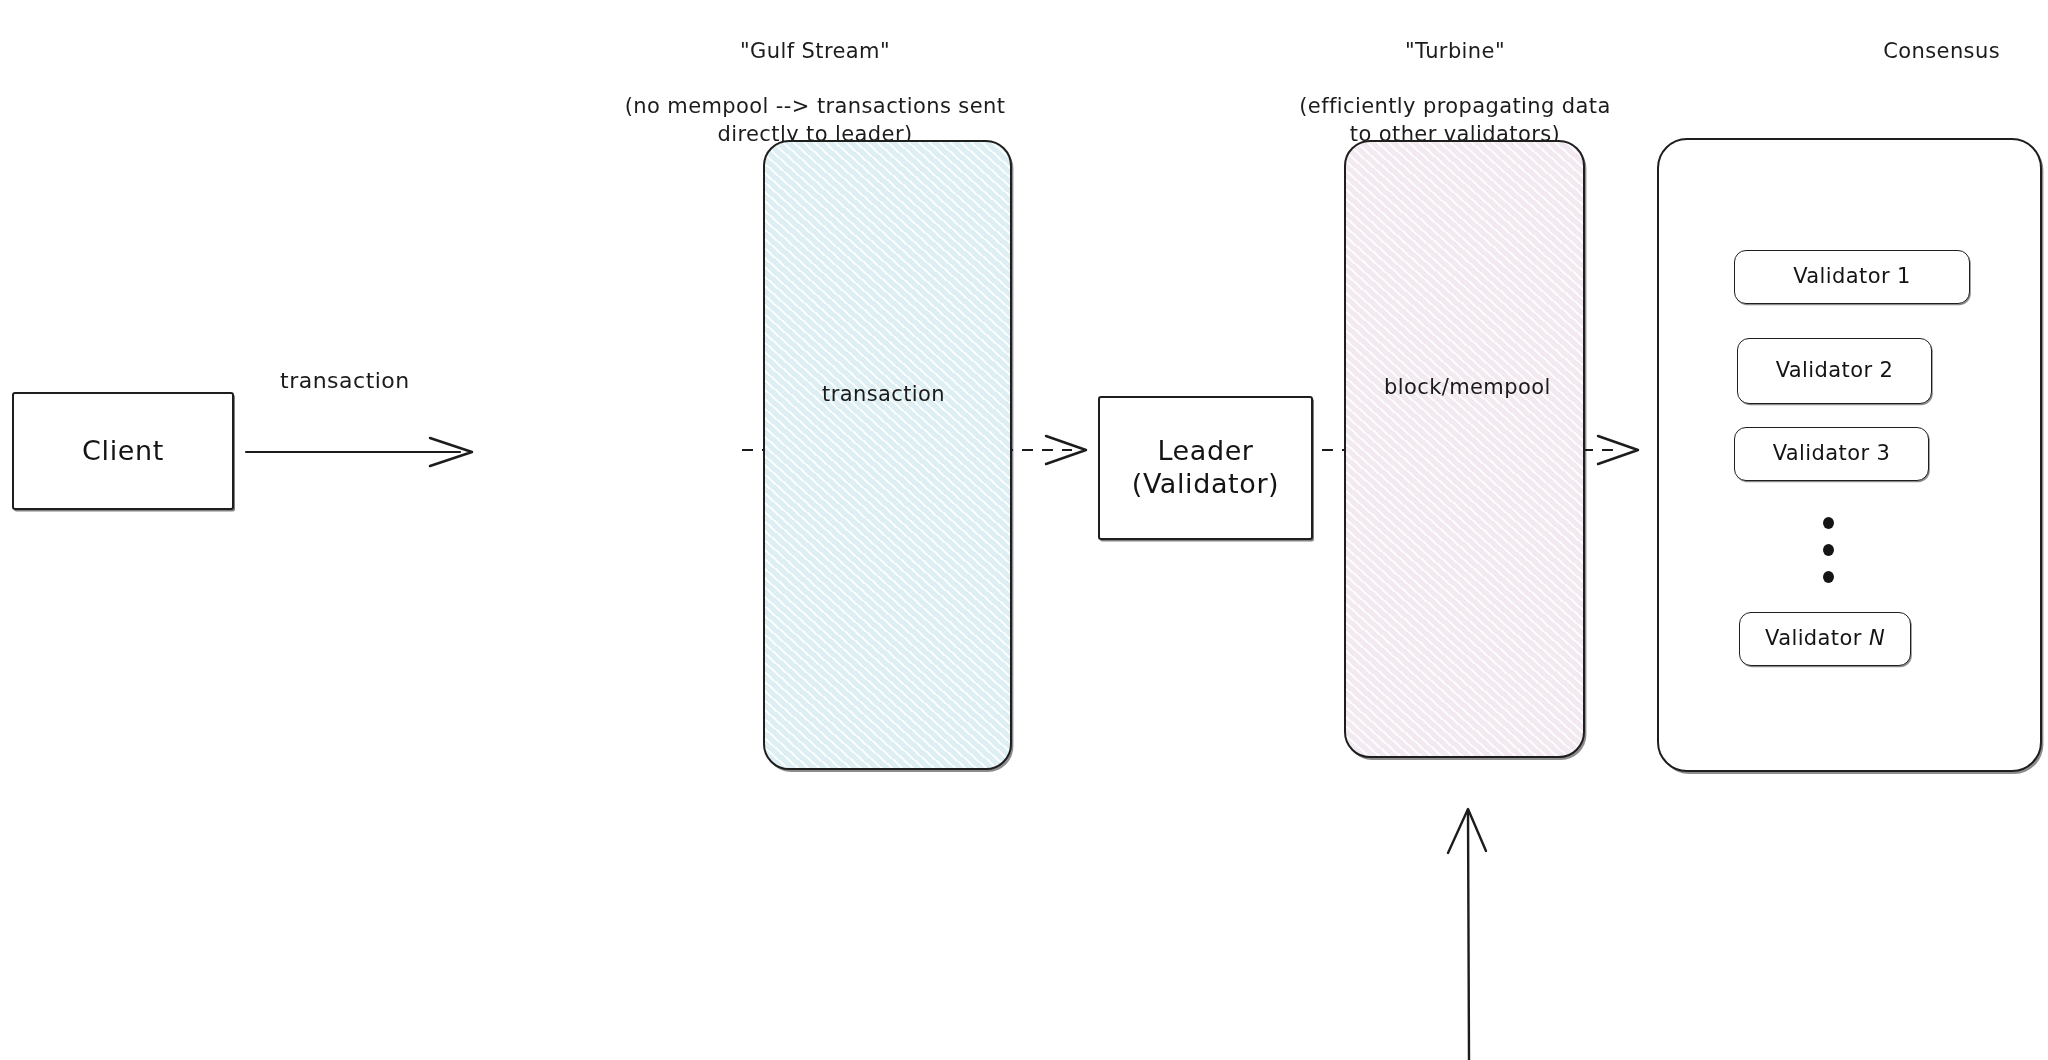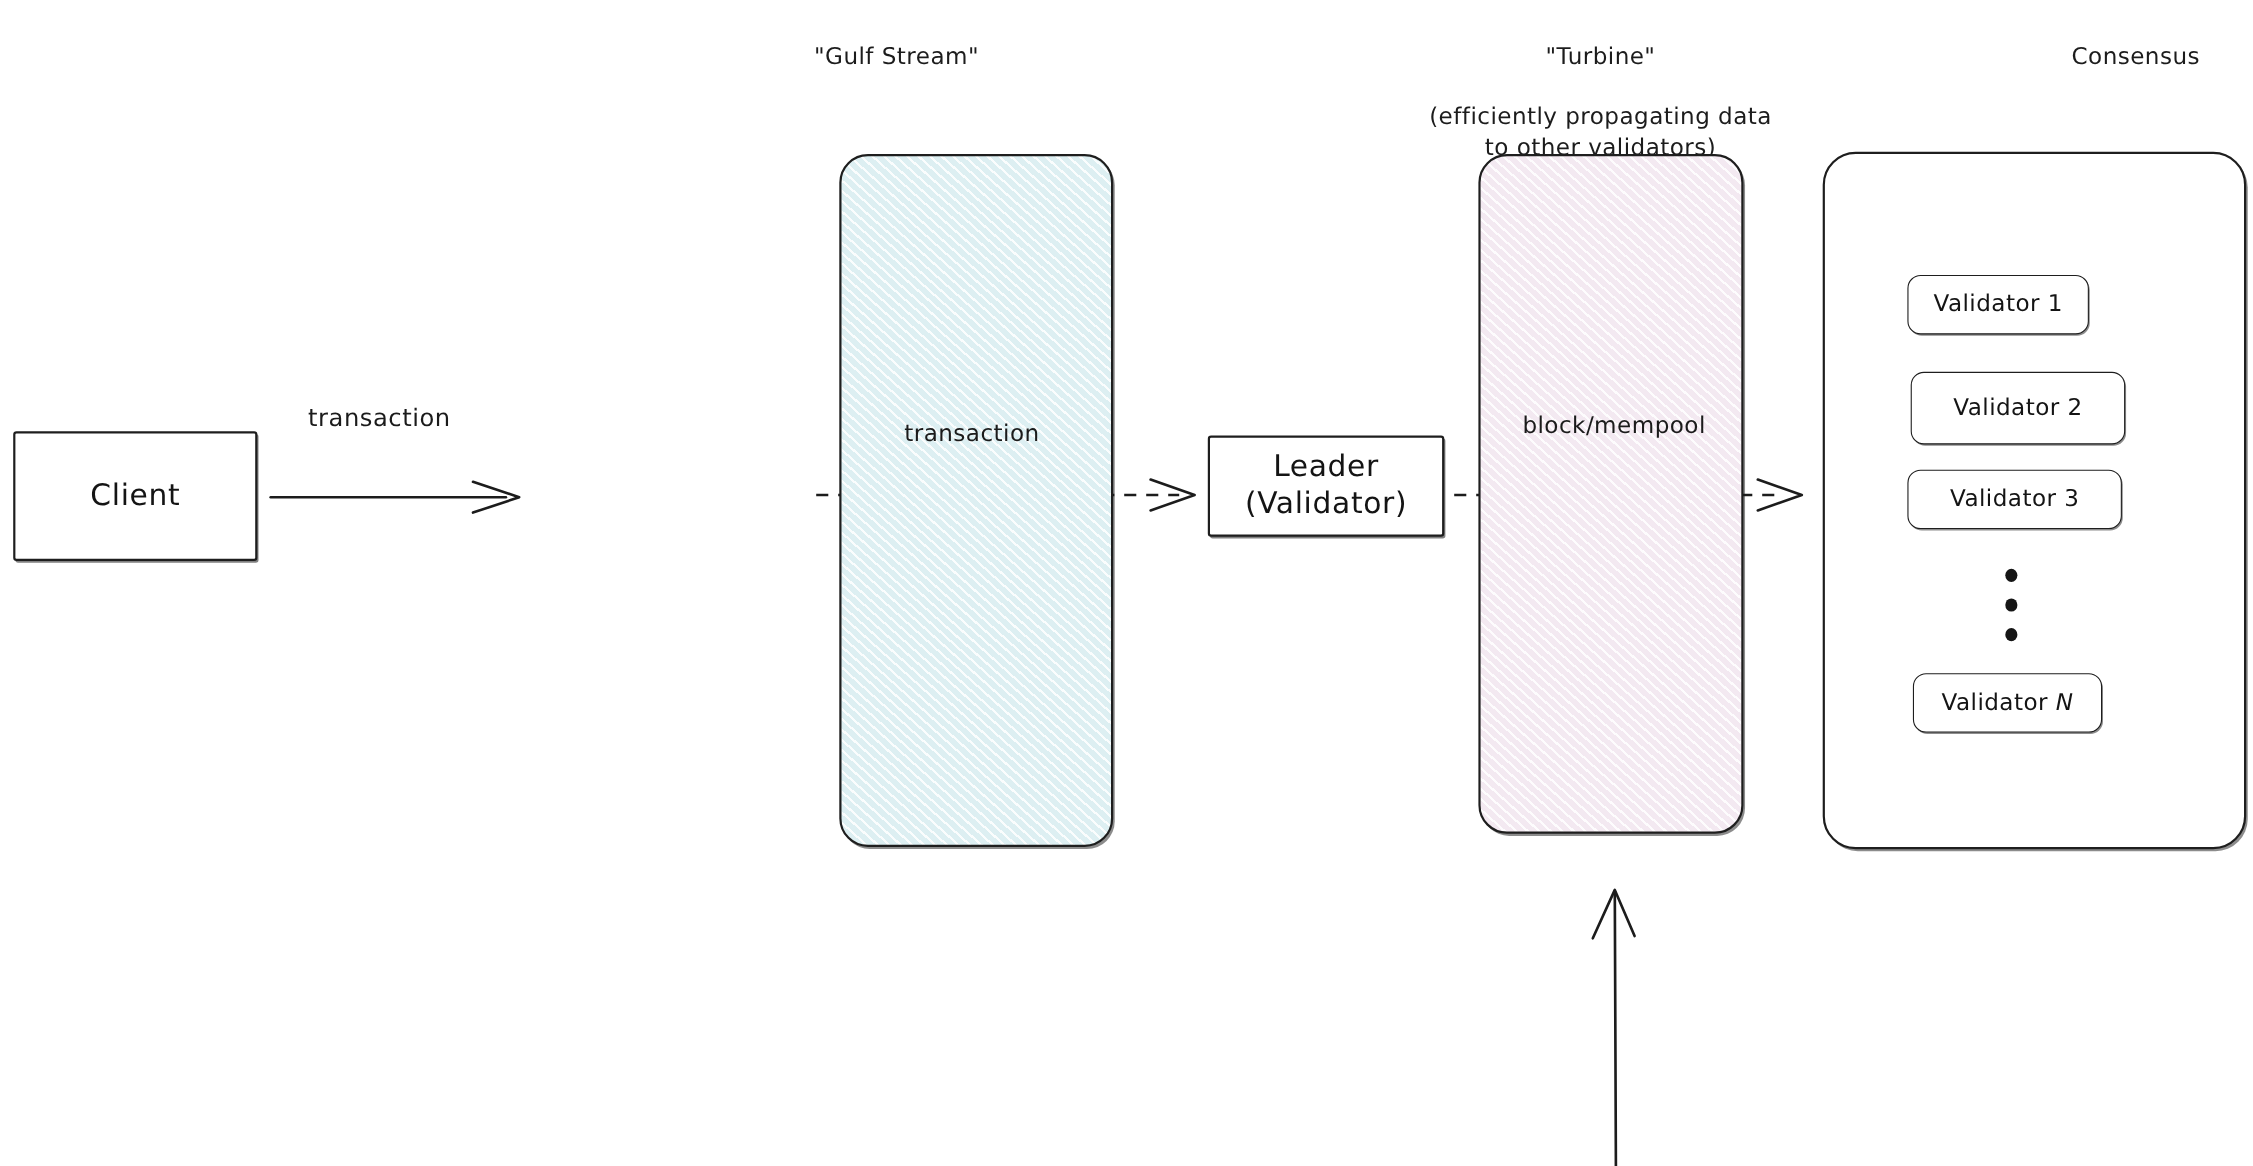--- a/index.html
+++ b/index.html
@@ -163,20 +163,22 @@
     </g>
 
     <g>
       <path d="M1469 1060 L1468 810" stroke="#1c1c1c" stroke-width="2.4" fill="none" stroke-linecap="round"></path>
       <path d="M1448 853 L1468 809 L1486 851" stroke="#1c1c1c" stroke-width="2.4" fill="none" stroke-linecap="round" stroke-linejoin="round"></path>
     </g>
   </svg>
 
   <div class="caption hand" style="left:600px; top:10px; width:430px;">
     <span class="cap-title">"Gulf Stream"</span>
+    <span class="cap-sub">(no mempool --&gt; transactions sent
+directly to leader)</span>
   </div>
 
   <div class="caption hand" style="left:1255px; top:10px; width:400px;">
     <span class="cap-title">"Turbine"</span>
     <span class="cap-sub">(efficiently propagating data
 to other validators)</span>
   </div>
 
   <div class="caption hand" style="left:1700px; top:10px; width:300px;text-align:right;">
     <span class="cap-title">Consensus</span>
@@ -188,30 +190,30 @@
 
   <div class="inner-label hand" style="left:822px; top:382px;">transaction</div>
 
   <div class="inner-label hand" style="left:1384px; top:375px;">block/mempool</div>
 
   <div class="node hand" style="left:12px; top:392px; width:222px; height:118px;">
     <span>Client</span>
   </div>
 
 
-  <div class="node hand" style="left:1098px; top:396px; width:215px; height:92px;">
+  <div class="node hand" style="left:1098px; top:396px; width:215px; height:144px;">
     <span class="multiline">Leader
 (Validator)</span>
   </div>
 
   <div class="edge-label hand" style="left:280px; top:368px;">transaction</div>
 
   <div class="container-box" style="left:1657px; top:138px; width:385px; height:634px;">
 
-    <div class="node small hand" style="left:75px; top:110px; width:165px; height:54px;">
+    <div class="node small hand" style="left:75px; top:110px; width:236px; height:54px;">
       <span>Validator 1</span>
     </div>
 
     <div class="node small hand" style="left:78px; top:198px; width:195px; height:66px;">
       <span>Validator 2</span>
     </div>
 
     <div class="node small hand" style="left:75px; top:287px; width:195px; height:54px;">
       <span>Validator 3</span>
     </div>

